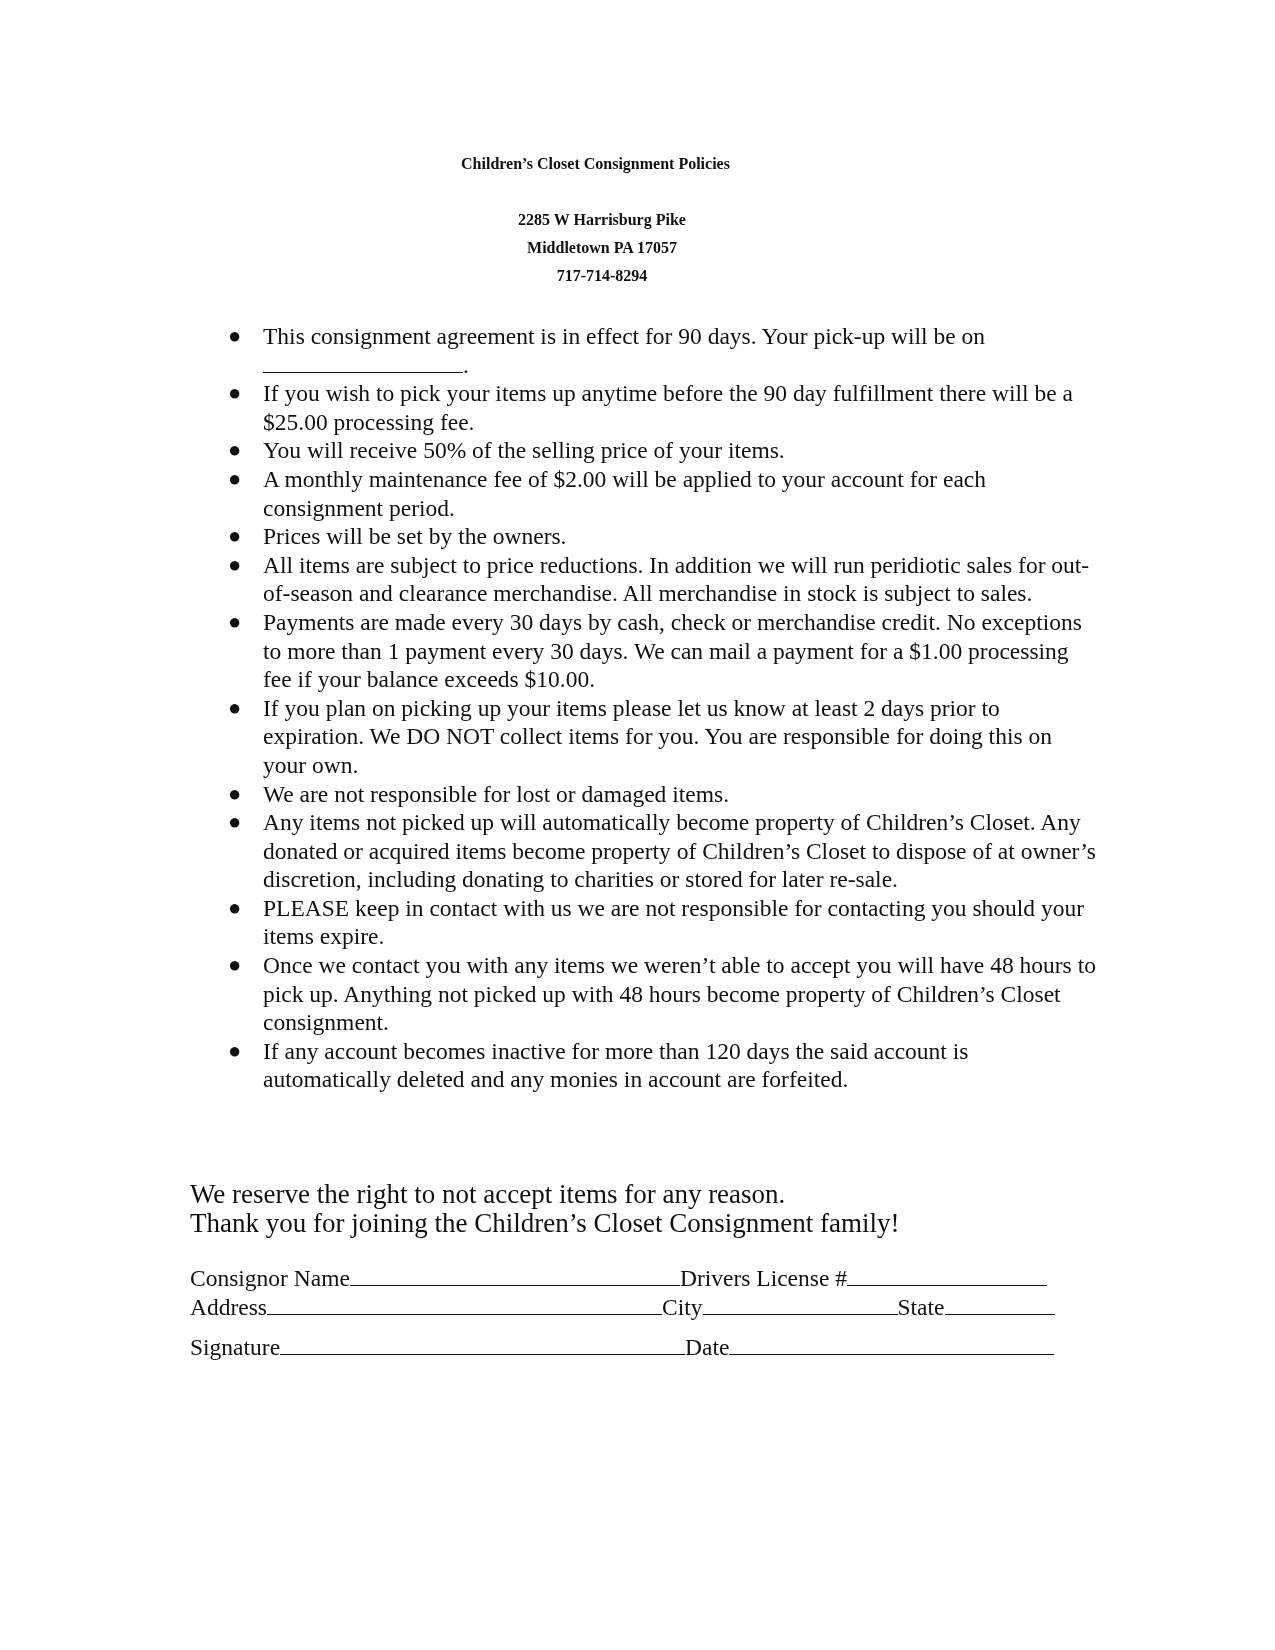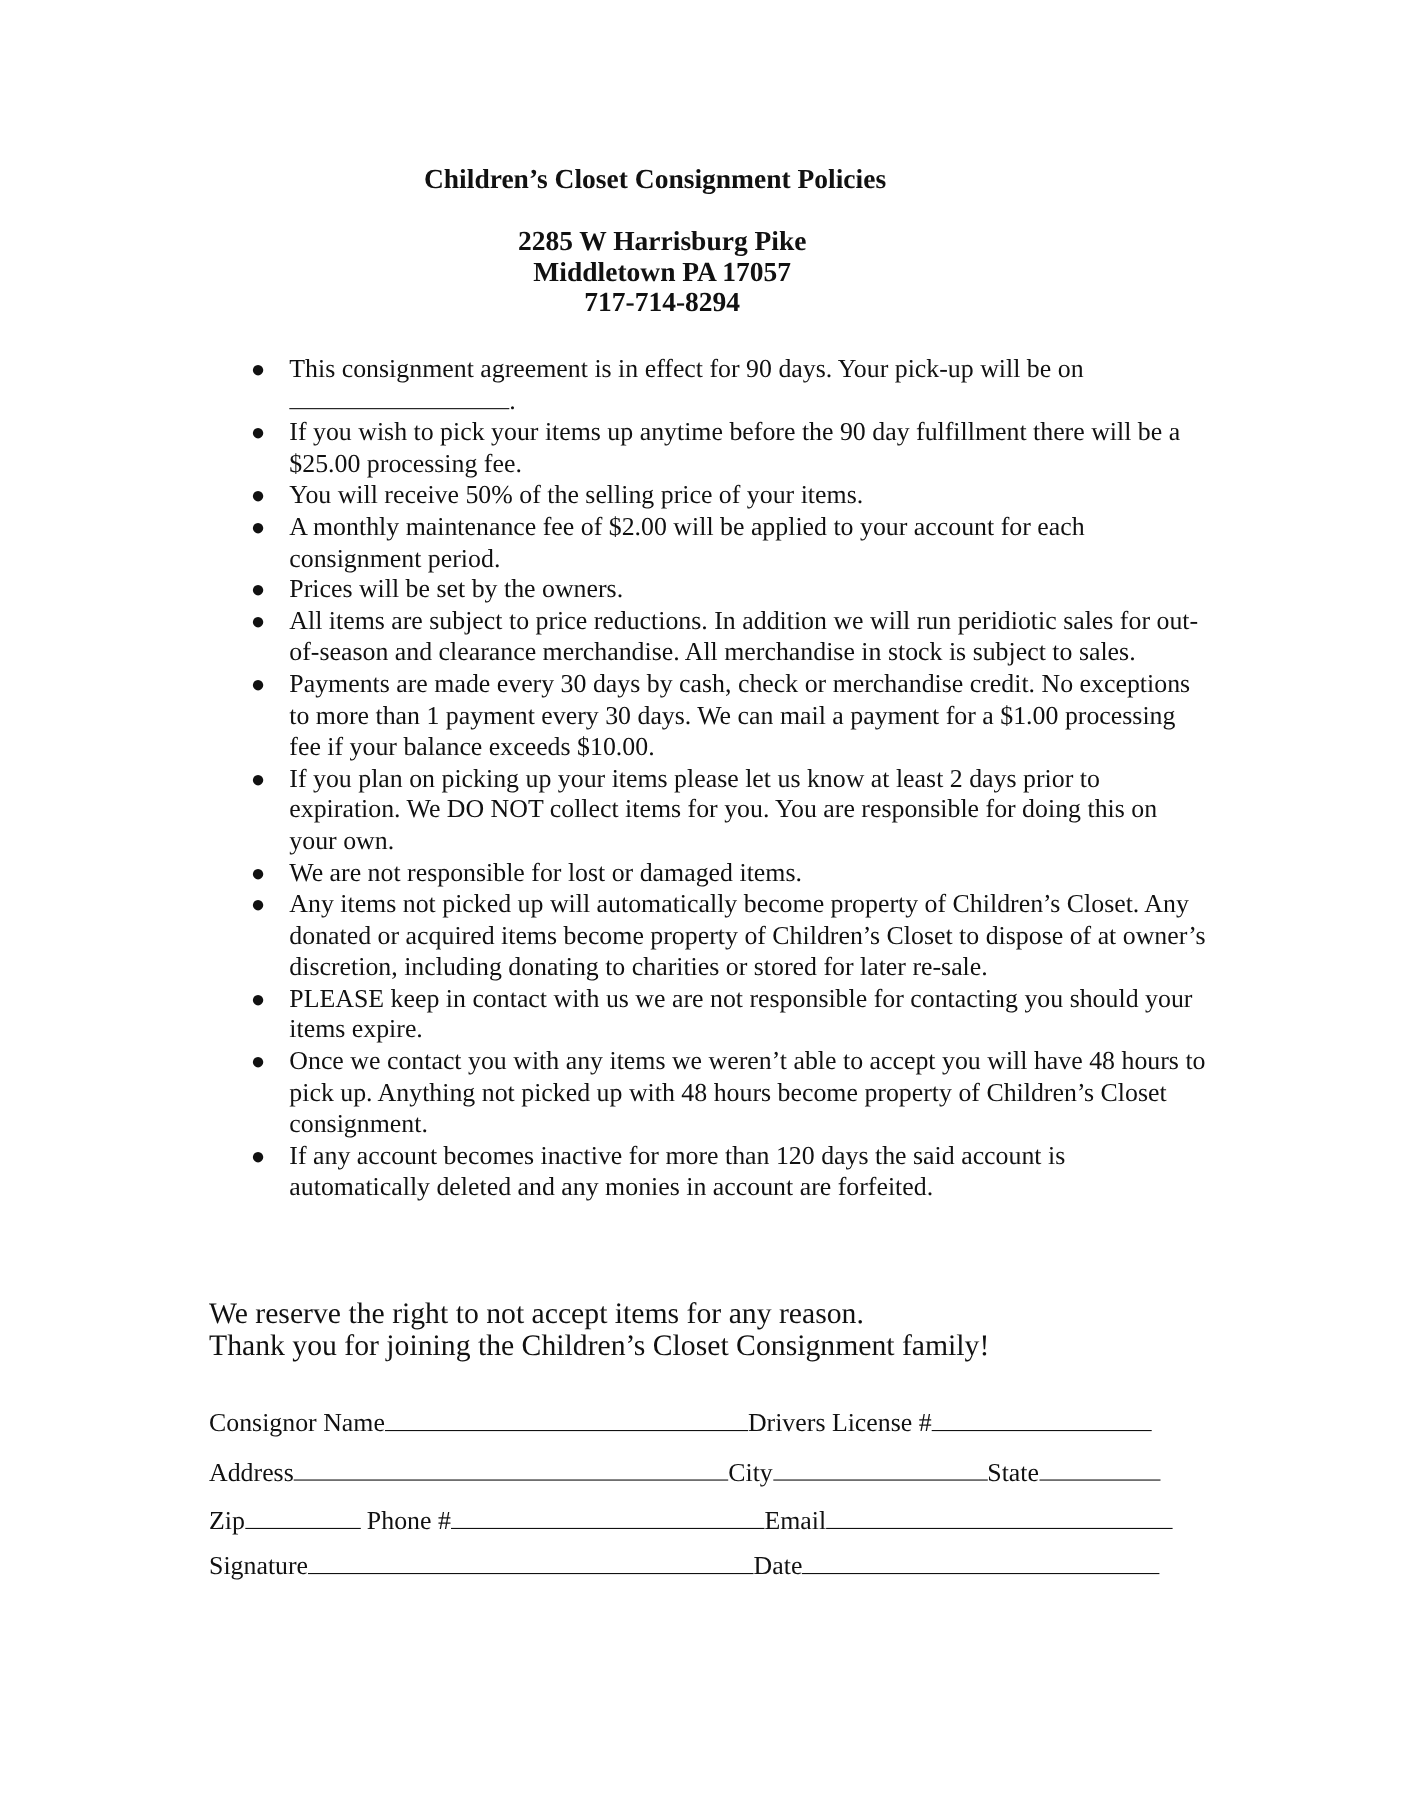--- a/index.html
+++ b/index.html
@@ -21,21 +21,21 @@
       width: 1275px;
       height: 1650px;
       background: #ffffff;
     }
     .header {
       position: absolute;
       left: 0;
       width: 1191px;
       text-align: center;
       font-weight: bold;
-      font-size: 25px;
+      font-size: 16px;
       line-height: 28px;
     }
     .title { top: 150px; }
     .addr { top: 206px; }
     .addr div { height: 28px; margin-left: 13px; }
 
     .policies {
       position: absolute;
       left: 230px;
       top: 322px;
@@ -69,21 +69,20 @@
       position: absolute;
       left: 190px;
       top: 1264px;
       width: 900px;
       font-size: 23.5px;
       line-height: 28.6px;
     }
     .form-row {
       white-space: nowrap;
       height: 28.6px;
-      margin-top: 16px;
     }
     .form-row.sig {
       margin-top: 12px;
     }
     .field-label { display: inline; }
     .blank {
       display: inline-block;
       border-bottom: 1.4px solid #111;
       height: 20px;
       vertical-align: baseline;
@@ -163,21 +162,18 @@
     <div>Thank you for joining the Children’s Closet Consignment family!</div>
   </div>
 
   <div class="form">
     <div class="form-row">
       <span class="field-label">Consignor Name</span><span class="blank" style="width:330px;"></span><span class="field-label">Drivers License #</span><span class="blank" style="width:200px;"></span>
     </div>
     <div class="form-row">
       <span class="field-label">Address</span><span class="blank" style="width:395px;"></span><span class="field-label">City</span><span class="blank" style="width:195px;"></span><span class="field-label">State</span><span class="blank" style="width:110px;"></span>
     </div>
-    <div class="form-row">
-      <span class="field-label">Zip</span><span class="blank" style="width:105px;"></span><span>&nbsp;</span><span class="field-label">Phone #</span><span class="blank" style="width:285px;"></span><span class="field-label">Email</span><span class="blank" style="width:315px;"></span>
-    </div>
     <div class="form-row sig">
       <span class="field-label">Signature</span><span class="blank" style="width:405px;"></span><span class="field-label">Date</span><span class="blank" style="width:325px;"></span>
     </div>
   </div>
 
 </div>
 
 </body></html>

